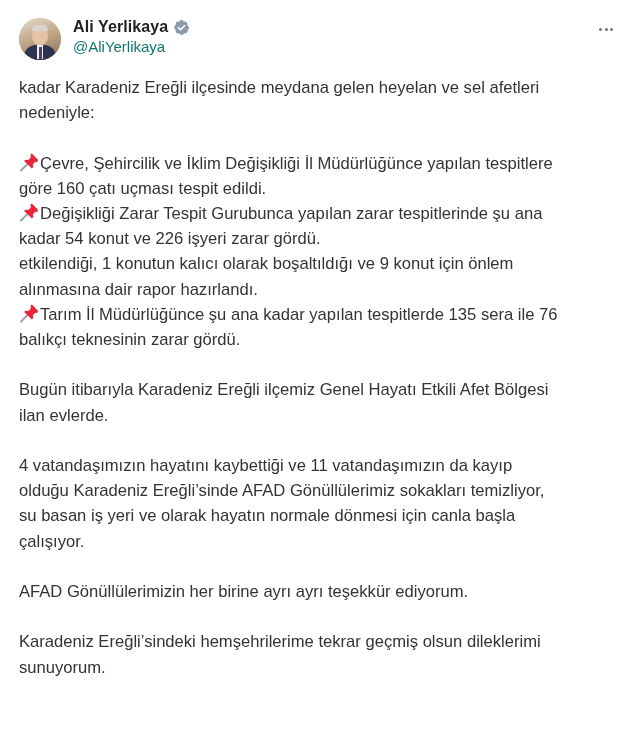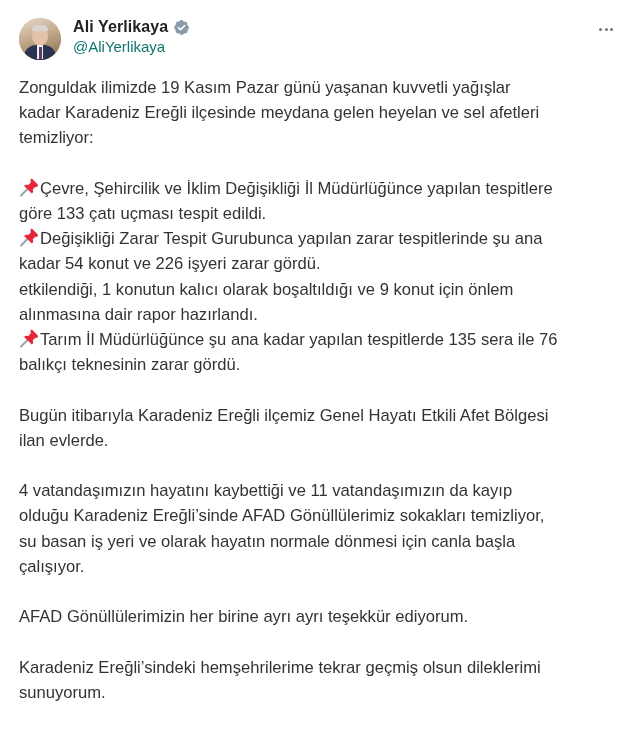--- a/index.html
+++ b/index.html
@@ -45,31 +45,30 @@
   <div class="handle">@AliYerlikaya</div>
   <div class="more">
     <span></span>
     <span></span>
     <span></span>
   </div>
 </div>
 
 <div class="body">
   <div class="para">
-    <span class="line">Zonguldak ilimizde 19 Kasım Pazar günü yaşanan kuvvetli yağışlar</span>
     <span class="line">kadar Karadeniz Ereğli ilçesinde meydana gelen heyelan ve sel afetleri</span>
-    <span class="line">temizliyor:</span>
+    <span class="line">nedeniyle:</span>
   </div>
 
   <div class="para">
     <span class="line"><svg class="pin" viewBox="0 0 20 19">
           <line x1="2" y1="17.5" x2="8.5" y2="11" stroke="#9aa3ad" stroke-width="2" stroke-linecap="round"></line>
           <path fill="#e8263a" d="M11.6 1.2c.6-.5 1.5-.5 2 .1l4.9 4.9c.6.6.6 1.4.1 2l-.8.7-1.4-.2-2.6 2.6.4 2.8-1.3 1.3L5.1 8l1.3-1.3 2.8.4 2.6-2.6-.2-1.4z"></path>
         </svg><span>Çevre, Şehircilik ve İklim Değişikliği İl Müdürlüğünce yapılan tespitlere</span></span>
-    <span class="line">göre 133 çatı uçması tespit edildi.</span>
+    <span class="line">göre 160 çatı uçması tespit edildi.</span>
     <span class="line"><svg class="pin" viewBox="0 0 20 19">
           <line x1="2" y1="17.5" x2="8.5" y2="11" stroke="#9aa3ad" stroke-width="2" stroke-linecap="round"></line>
           <path fill="#e8263a" d="M11.6 1.2c.6-.5 1.5-.5 2 .1l4.9 4.9c.6.6.6 1.4.1 2l-.8.7-1.4-.2-2.6 2.6.4 2.8-1.3 1.3L5.1 8l1.3-1.3 2.8.4 2.6-2.6-.2-1.4z"></path>
         </svg><span>Değişikliği Zarar Tespit Gurubunca yapılan zarar tespitlerinde şu ana</span></span>
     <span class="line">kadar 54 konut ve  226 işyeri zarar gördü.</span>
     <span class="line">etkilendiği, 1 konutun kalıcı olarak boşaltıldığı ve 9 konut için önlem</span>
     <span class="line">alınmasına dair rapor hazırlandı.</span>
     <span class="line"><svg class="pin" viewBox="0 0 20 19">
           <line x1="2" y1="17.5" x2="8.5" y2="11" stroke="#9aa3ad" stroke-width="2" stroke-linecap="round"></line>
           <path fill="#e8263a" d="M11.6 1.2c.6-.5 1.5-.5 2 .1l4.9 4.9c.6.6.6 1.4.1 2l-.8.7-1.4-.2-2.6 2.6.4 2.8-1.3 1.3L5.1 8l1.3-1.3 2.8.4 2.6-2.6-.2-1.4z"></path>

